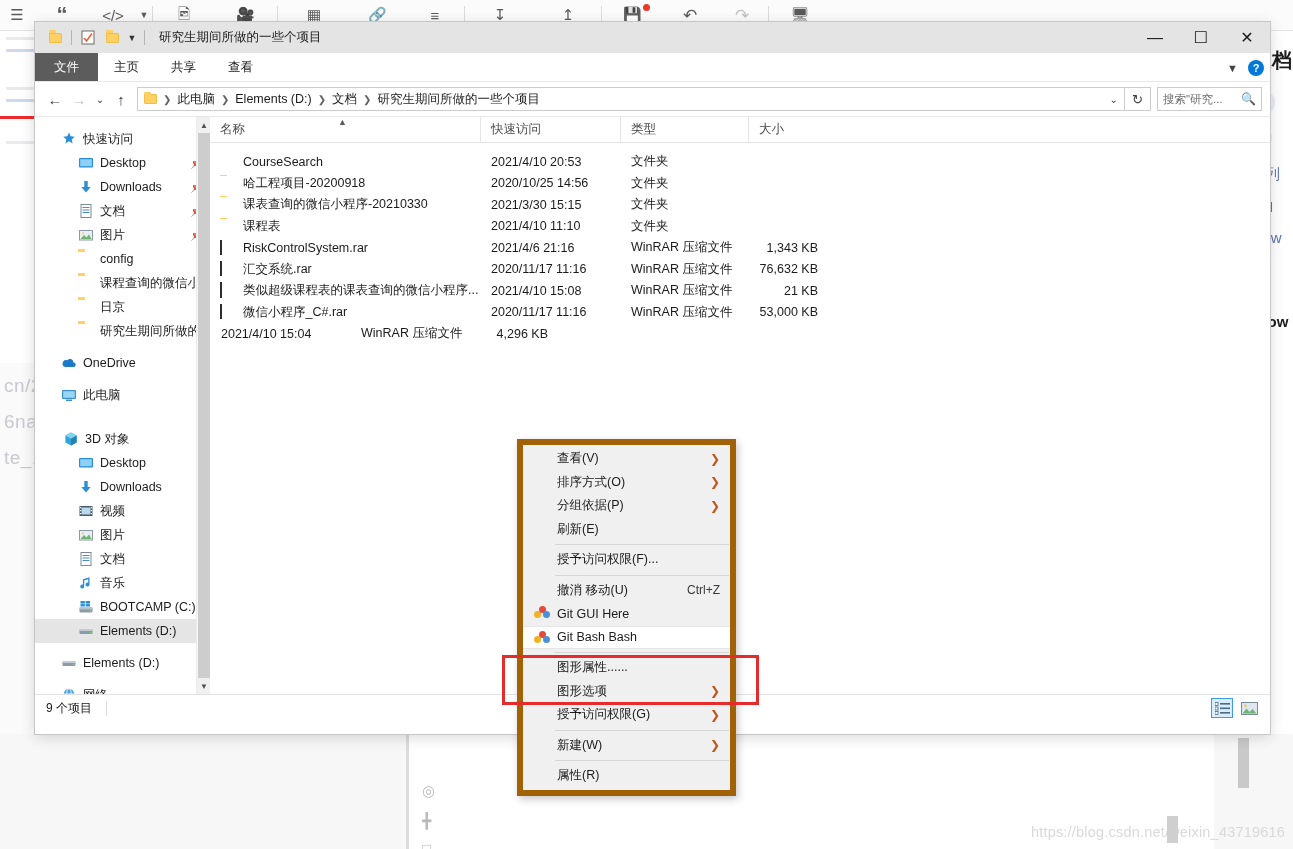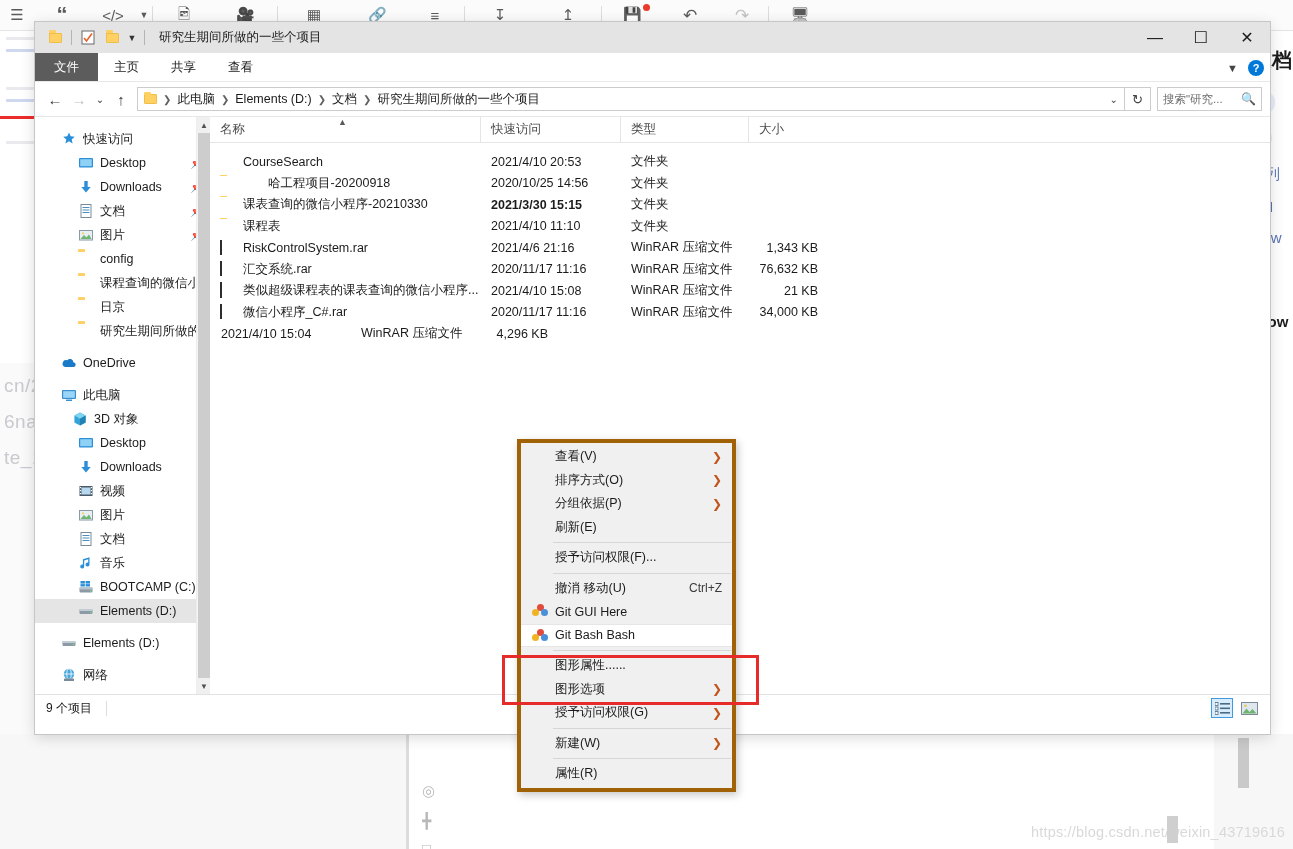--- a/index.html
+++ b/index.html
@@ -190,21 +190,21 @@
     font-size: 12px; color: #1b1b1b; padding-left: 11px; position: relative; background: #fff;
   }
   #status-sep { width: 1px; height: 15px; background: #dcdcdc; margin-left: 14px; }
   #view-toggles { position: absolute; right: 10px; top: 3px; display: flex; gap: 5px; }
   .vt { width: 22px; height: 20px; display: flex; align-items: center; justify-content: center; }
   .vt.active { border: 1px solid #3f9ae0; background: #d8ecfb; }
 
   
   #ctxmenu {
     position: absolute; left: 517px; top: 439px; width: 219px;
-    background: #f0f0f0; border: 4px solid #a16207;
+    background: #f0f0f0; border: 6px solid #a16207;
     box-shadow: 2px 3px 8px rgba(0,0,0,.22);
     padding: 2px 0; font-size: 12.5px; color: #1b1b1b;
   }
   .mi {
     height: 23.5px; display: flex; align-items: center; padding-left: 34px; padding-right: 10px;
     position: relative; white-space: nowrap;
   }
   .mi.disabled { color: #a0a0a0; }
   .mi.hover { background: #ffffff; border-top: 1px solid #e6e6e6; border-bottom: 1px solid #e6e6e6; }
   .mi .acc { margin-left: auto; color: #3a3a3a; font-size: 12px; }
@@ -476,21 +476,21 @@
       <div class="nav-item" style="padding-left:26px;">
         <span class="nav-ico">
           <svg width="16" height="16" viewBox="0 0 16 16">
               <rect x="1" y="3" width="14" height="9" rx="1" fill="#3a8fd0"></rect>
               <rect x="2.2" y="4.2" width="11.6" height="6.6" fill="#9ad6f8"></rect>
               <rect x="5" y="12.5" width="6" height="1.5" fill="#3a8fd0"></rect>
             </svg>
         </span>
         <span class="nav-label">此电脑</span>
       </div>
-      <div class="nav-item" style="padding-left:37px;">
+      <div class="nav-item" style="padding-left:28px;margin-top:20px;">
         <span class="nav-ico">
           <svg width="16" height="16" viewBox="0 0 16 16">
               <path d="M8 1.6l5.6 3v6.8L8 14.4 2.4 11.4V4.6z" fill="#34a3d8"></path>
               <path d="M8 1.6l5.6 3L8 7.8 2.4 4.6z" fill="#7fd4ef"></path>
               <path d="M8 7.8v6.6l5.6-3V4.6z" fill="#2382b4"></path>
             </svg>
         </span>
         <span class="nav-label">3D 对象</span>
       </div>
       <div class="nav-item" style="padding-left:43px;">
@@ -633,34 +633,34 @@
       <div class="frow">
         <div class="fname" style="width:270px;">
             <span class="ficon"><span class="folder"></span></span>
             <span>CourseSearch</span>
           </div>
         <div class="fdate" style="width:140px;">2021/4/10 20:53</div>
         <div class="ftype" style="width:128px;">文件夹</div>
         <div class="fsize" style="width:90px;"></div>
       </div>
       <div class="frow">
-        <div class="fname" style="width:270px;gap:25px;">
+        <div class="fname" style="width:270px;">
             <span class="ficon"><span class="folder"></span></span>
             <span>哈工程项目-20200918</span>
           </div>
         <div class="fdate" style="width:140px;">2020/10/25 14:56</div>
         <div class="ftype" style="width:128px;">文件夹</div>
         <div class="fsize" style="width:90px;"></div>
       </div>
       <div class="frow">
         <div class="fname" style="width:270px;">
             <span class="ficon"><span class="folder"></span></span>
             <span>课表查询的微信小程序-20210330</span>
           </div>
-        <div class="fdate" style="width:140px;font-weight:bold;">2021/3/30 15:15</div>
+        <div class="fdate" style="width:140px;">2021/3/30 15:15</div>
         <div class="ftype" style="width:128px;">文件夹</div>
         <div class="fsize" style="width:90px;"></div>
       </div>
       <div class="frow">
         <div class="fname" style="width:270px;">
             <span class="ficon"><span class="folder"></span></span>
             <span>课程表</span>
           </div>
         <div class="fdate" style="width:140px;">2021/4/10 11:10</div>
         <div class="ftype" style="width:128px;">文件夹</div>
@@ -693,21 +693,21 @@
         <div class="ftype" style="width:128px;">WinRAR 压缩文件</div>
         <div class="fsize" style="width:90px;">21 KB</div>
       </div>
       <div class="frow">
         <div class="fname" style="width:270px;">
             <span class="ficon"><span class="rar"><i></i><i></i><i></i><i></i></span></span>
             <span>微信小程序_C#.rar</span>
           </div>
         <div class="fdate" style="width:140px;">2020/11/17 11:16</div>
         <div class="ftype" style="width:128px;">WinRAR 压缩文件</div>
-        <div class="fsize" style="width:90px;">34,000 KB</div>
+        <div class="fsize" style="width:90px;">53,000 KB</div>
       </div>
       <div class="frow">
         <div class="fdate" style="width:140px;">2021/4/10 15:04</div>
         <div class="ftype" style="width:128px;">WinRAR 压缩文件</div>
         <div class="fsize" style="width:90px;">4,296 KB</div>
       </div>
     </div>
   </div>
 
   <div id="statusbar">

